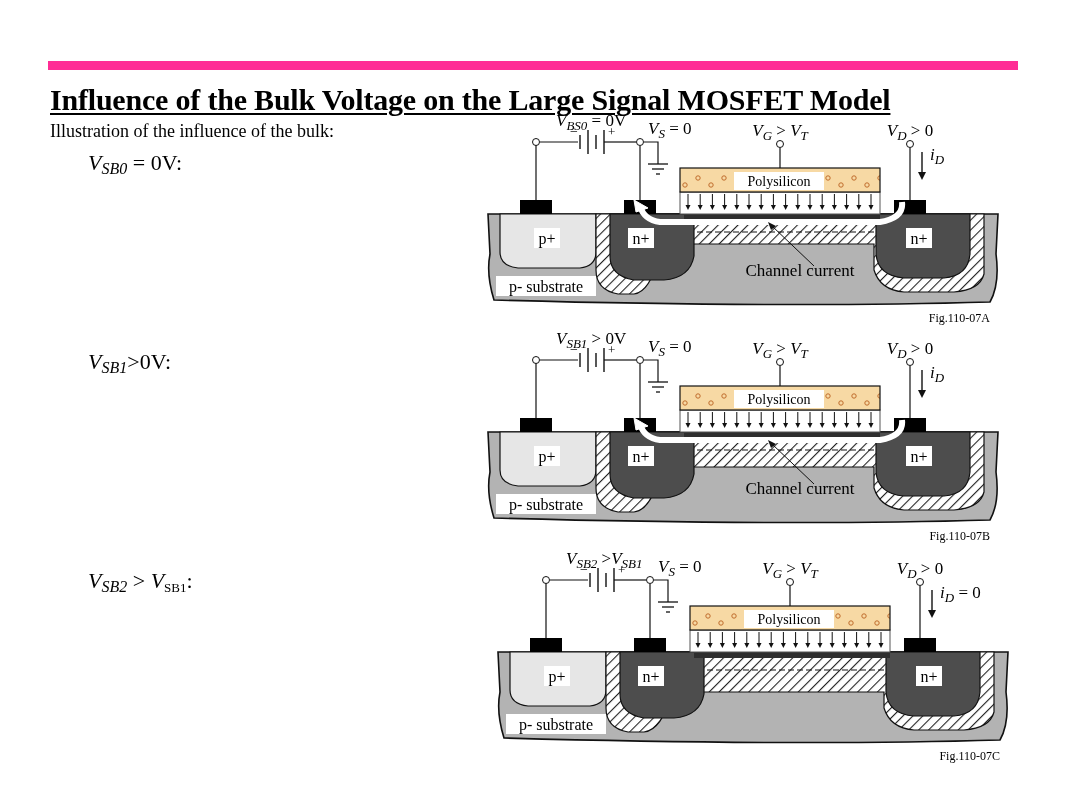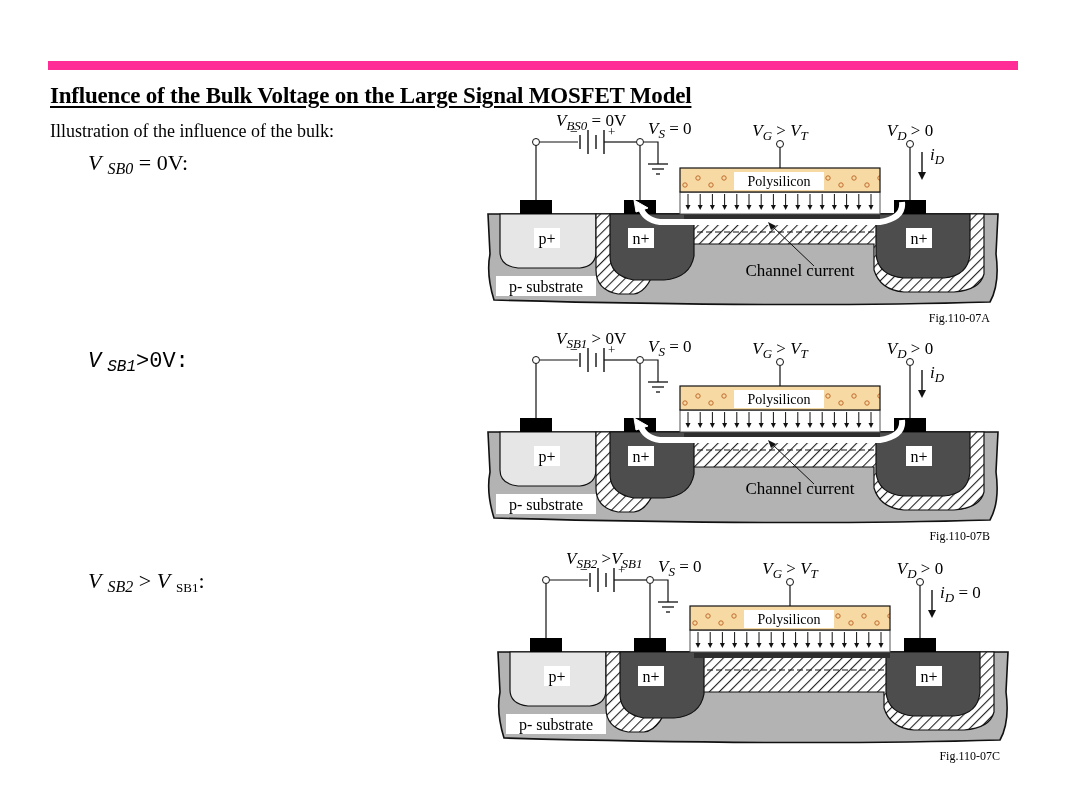--- a/index.html
+++ b/index.html
@@ -1,40 +1,40 @@
 <!DOCTYPE html>
 <html><head>
 <meta charset="utf-8">
 <style>
   html, body { margin: 0; padding: 0; background: #ffffff; }
   body { width: 1080px; height: 810px; position: relative; overflow: hidden;
          font-family: "Liberation Serif", "DejaVu Serif", serif; color: #000; }
   .top-bar { position: absolute; left: 48px; top: 61px; width: 970px; height: 9px; background: #ff2d95; }
-  .title { position: absolute; left: 50px; top: 83px; font-size: 23px; font-weight: bold;
+  .title { position: absolute; left: 50px; top: 83px; font-size: 30px; font-weight: bold;
            text-decoration: underline; text-decoration-thickness: 2px; text-underline-offset: 3px;
            letter-spacing: -0.2px; white-space: nowrap; }
   .intro { position: absolute; left: 50px; top: 121px; font-size: 18px; white-space: nowrap; }
   .case { position: absolute; left: 88px; font-size: 22px; white-space: nowrap; }
   .case i { font-style: italic; }
-  .case sub { font-size: 16px; vertical-align: -4px; font-style: italic; margin-left: 6px; }
+  .case sub { font-size: 16px; vertical-align: -4px; font-style: italic; }
   .fig { position: absolute; }
   svg text { font-family: "Liberation Serif", "DejaVu Serif", serif; }
   .lbl { font-size: 17px; }
 </style>
 </head>
 <body>
 
 <div class="top-bar" style="background: rgb(255, 45, 149);"></div>
 <div class="title">Influence of the Bulk Voltage on the Large Signal MOSFET Model</div>
 <div class="intro">Illustration of the influence of the bulk:</div>
 
 <div class="case" style="top:150px;">
   <i>V</i><sub>SB0</sub><span> = 0V:</span>
 </div>
-<div class="case" style="top:349px;font-family:Liberation Mono, monospace;">
+<div class="case" style="top:349px;">
   <i>V</i><sub>SB1</sub><span>&gt;0V:</span>
 </div>
 <div class="case" style="top:568px;">
   <i>V</i><sub>SB2</sub><span> &gt; </span><i>V</i><sub style="font-size:13px;font-style:normal;">SB1</sub><span>:</span>
 </div>
 
 <div class="fig" id="fig0" style="left:484px; top:112px;"><svg width="520" height="220" viewBox="0 0 520 220">
       <defs>
         <pattern id="hatch0" width="7" height="7" patternUnits="userSpaceOnUse" patternTransform="rotate(45)">
           <rect width="7" height="7" fill="#fff"></rect>

